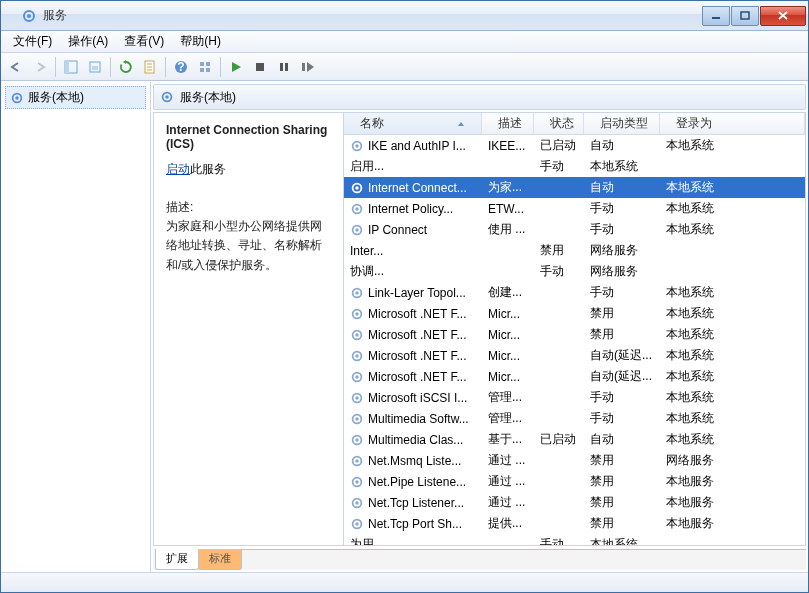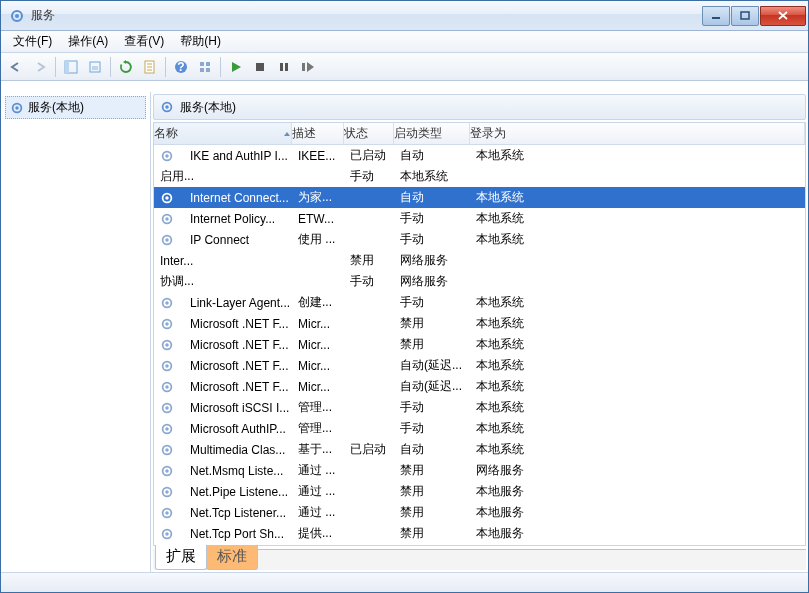--- a/index.html
+++ b/index.html
@@ -1,67 +1,67 @@
 <!DOCTYPE html>
 <html><head>
 <meta charset="utf-8">
 <style>
   * { box-sizing: border-box; margin: 0; padding: 0; font-family: "Segoe UI", Tahoma, sans-serif; font-size: 12px; }
   body { background: #d6dff2; width: 809px; height: 593px; overflow: hidden; }
   
   .window { width: 809px; height: 593px; border: 1px solid #3a6ea5; background: #fff; display: flex; flex-direction: column; }
   
-  .titlebar { height: 30px; background: linear-gradient(to bottom, #f6f9fe 0%, #e8eff9 45%, #d6e3f3 46%, #dde8f5 100%); display: flex; align-items: center; padding: 0 2px 0 8px; border-bottom: 1px solid #9db4d6; }
+  .titlebar { height: 30px; background: linear-gradient(to bottom, #f6f9fe 0%, #e8eff9 45%, #d6e3f3 46%, #dde8f5 100%); display: flex; align-items: center; padding: 0 2px 0 20px; border-bottom: 1px solid #9db4d6; }
   .titlebar .appicon { width: 16px; height: 16px; margin-right: 6px; }
   .titlebar .title { flex: 1; color: #333; }
   .winbtns { display: flex; height: 20px; }
   .winbtn { width: 28px; height: 20px; display: flex; align-items: center; justify-content: center; margin-left: 1px; border-radius: 0 0 2px 2px; }
   .winbtn.min, .winbtn.max { background: linear-gradient(to bottom,#d6e5f5,#aac6e6); border:1px solid #6b8fb5; }
   .winbtn.close { width: 46px; background: linear-gradient(to bottom,#f08f83,#d9533f 45%,#c53421 46%,#d9533f); border:1px solid #8b2d1f; }
   .winbtn svg { display:block; }
   
   .menubar { height: 22px; background: linear-gradient(to bottom,#fbfcfd,#eef2f8); border-bottom:1px solid #c9d6e8; display:flex; align-items:center; padding:0 4px; }
   .menubar .menuitem { padding: 2px 8px; cursor:default; }
   
   .toolbar { height: 28px; background: linear-gradient(to bottom,#fbfcfd,#e9eef6); border-bottom:1px solid #b8c8de; display:flex; align-items:center; padding:0 4px; gap:2px; }
   .tbtn { width:22px; height:22px; display:flex; align-items:center; justify-content:center; border:1px solid transparent; border-radius:2px; }
   .tsep { width:1px; height:20px; background:#c0cde0; margin:0 2px; }
   
-  .body { flex:1; display:flex; background:#fff; border-top:1px solid #fff; min-height:0;margin-top:10px; }
+  .body { flex:1; display:flex; background:#fff; border-top:1px solid #fff; min-height:0; }
   
   .nav { width:150px; border-right:1px solid #c9d6e8; padding:4px; }
   .navitem { display:flex; align-items:center; padding:2px 4px; gap:4px; }
   .navitem.selected { background:#e5eefb; border:1px dotted #8aa8d0; }
   
   .content { flex:1; display:flex; flex-direction:column; min-height:0; }
   .contentheader { height:26px; background:linear-gradient(to bottom,#f6f9fd,#e4ecf6); border:1px solid #c9d6e8; margin:2px; display:flex; align-items:center; padding:0 6px; gap:6px; border-radius:2px; }
   
   .split { flex:1; display:flex; margin:0 2px 2px 2px; border:1px solid #c9d6e8; min-height:0; }
   .detail { width:190px; padding:10px 12px; border-right:1px solid #c9d6e8; }
   .detail .dtitle { font-weight:bold; color:#222; margin-bottom:10px; }
   .detail .dlink { color:#0046aa; text-decoration:underline; cursor:pointer; }
   .detail .ddesc { margin-top:20px; color:#222; line-height:1.6; }
   
   .listwrap { flex:1; display:flex; flex-direction:column; min-width:0; }
   .cols { height:22px; background:linear-gradient(to bottom,#fdfdfe,#eef2f8); border-bottom:1px solid #d0dae8; display:flex; }
-  .col { border-right:1px solid #d8e0ec; padding:3px 0; color:#333; white-space:nowrap; overflow:hidden; display:flex; align-items:center; }
+  .col { border-right:1px solid #d8e0ec; padding:3px 16px; color:#333; white-space:nowrap; overflow:hidden; display:flex; align-items:center; }
   .col.sorted { background:linear-gradient(to bottom,#f0f5fb,#e2ebf6); }
   .col .sortarrow { margin-left:auto; }
   .col:nth-child(1){width:138px} .col:nth-child(2){width:52px} .col:nth-child(3){width:50px} .col:nth-child(4){width:76px} .col:nth-child(5){flex:1}
   
   .rows { flex:1; overflow:hidden; }
   .row { height:21px; display:flex; align-items:center; }
   .row.sel { background:#2f71cd; color:#fff; }
   .cell { padding:0 6px; white-space:nowrap; overflow:hidden; text-overflow:ellipsis; }
-  .cell:nth-child(1){width:138px; display:flex; align-items:center; gap:16px;} 
+  .cell:nth-child(1){width:138px; display:flex; align-items:center; gap:4px;} 
   .cell:nth-child(2){width:52px} .cell:nth-child(3){width:50px} .cell:nth-child(4){width:76px} .cell:nth-child(5){flex:1}
   .svc-icon { width:14px; height:14px; flex-shrink:0; }
   
   .tabs { height:22px; display:flex; align-items:flex-end; padding-left:2px; border-top:1px solid #fff; background:#f4f4f4; margin:0 2px 2px 2px; }
-  .tab { padding:2px 10px 3px 10px; border:1px solid #b8c4d4; border-top:none; background:#fff; font-size:15px; border-radius:0 0 3px 3px; position:relative; cursor:default; }
+  .tab { padding:2px 10px 3px 10px; border:1px solid #b8c4d4; border-top:none; background:#fff; font-size:11px; border-radius:0 0 3px 3px; position:relative; cursor:default; }
   .tab.inactive { background:#fdba74; color:#555; }
   .tab + .tab { margin-left:-1px; }
   .tabline { flex:1; border-top:1px solid #b8c4d4; height:1px; align-self:flex-start; margin-top:0; }
   
   .statusbar { height:20px; background:linear-gradient(to bottom,#f6f8fc,#e6ecf5); border-top:1px solid #c9d6e8; }
   
   .gear-icon { width:14px; height:14px; }
 </style>
 </head>
 <body>
@@ -193,20 +193,30 @@
     <div class="content">
       <div class="contentheader">
         <svg class="gear-icon" viewBox="0 0 16 16">
             <circle cx="8" cy="8" r="5" fill="none" stroke="#5a8fd6" stroke-width="2"></circle>
             <circle cx="8" cy="8" r="2" fill="#5a8fd6"></circle>
           </svg>
         <span>服务(本地)</span>
       </div>
 
       <div class="split">
+        <div class="detail">
+          <div class="dtitle">Internet Connection Sharing (ICS)</div>
+          <div>
+            <span class="dlink">启动</span><span>此服务</span>
+          </div>
+          <div class="ddesc">
+            <div>描述:</div>
+            <div>为家庭和小型办公网络提供网络地址转换、寻址、名称解析和/或入侵保护服务。</div>
+          </div>
+        </div>
 
         <div class="listwrap">
           <div class="cols">
             <div class="col sorted">
                 <span>名称</span>
                 <svg class="sortarrow" width="8" height="8">
                   <path d="M4 2 L7 6 L1 6 Z" fill="#6b8fb5"></path>
                 </svg>
               </div>
             <div class="col">描述</div>
@@ -284,21 +294,21 @@
                 <div class="cell"></div>
                 <div class="cell">手动</div>
                 <div class="cell">网络服务</div>
               </div>
               <div class="row">
                 <div class="cell">
                   <svg class="svc-icon" viewBox="0 0 16 16">
                     <circle cx="8" cy="8" r="5" fill="none" stroke="#8aa8d0" stroke-width="2"></circle>
                     <circle cx="8" cy="8" r="2" fill="#8aa8d0"></circle>
                   </svg>
-                  <span>Link-Layer Agent...</span>
+                  <span>Link-Layer Topol...</span>
                 </div>
                 <div class="cell">创建...</div>
                 <div class="cell"></div>
                 <div class="cell">手动</div>
                 <div class="cell">本地系统</div>
               </div>
               <div class="row">
                 <div class="cell">
                   <svg class="svc-icon" viewBox="0 0 16 16">
                     <circle cx="8" cy="8" r="5" fill="none" stroke="#8aa8d0" stroke-width="2"></circle>
@@ -362,21 +372,21 @@
                 <div class="cell"></div>
                 <div class="cell">手动</div>
                 <div class="cell">本地系统</div>
               </div>
               <div class="row">
                 <div class="cell">
                   <svg class="svc-icon" viewBox="0 0 16 16">
                     <circle cx="8" cy="8" r="5" fill="none" stroke="#8aa8d0" stroke-width="2"></circle>
                     <circle cx="8" cy="8" r="2" fill="#8aa8d0"></circle>
                   </svg>
-                  <span>Microsoft AuthIP...</span>
+                  <span>Multimedia Softw...</span>
                 </div>
                 <div class="cell">管理...</div>
                 <div class="cell"></div>
                 <div class="cell">手动</div>
                 <div class="cell">本地系统</div>
               </div>
               <div class="row">
                 <div class="cell">
                   <svg class="svc-icon" viewBox="0 0 16 16">
                     <circle cx="8" cy="8" r="5" fill="none" stroke="#8aa8d0" stroke-width="2"></circle>

